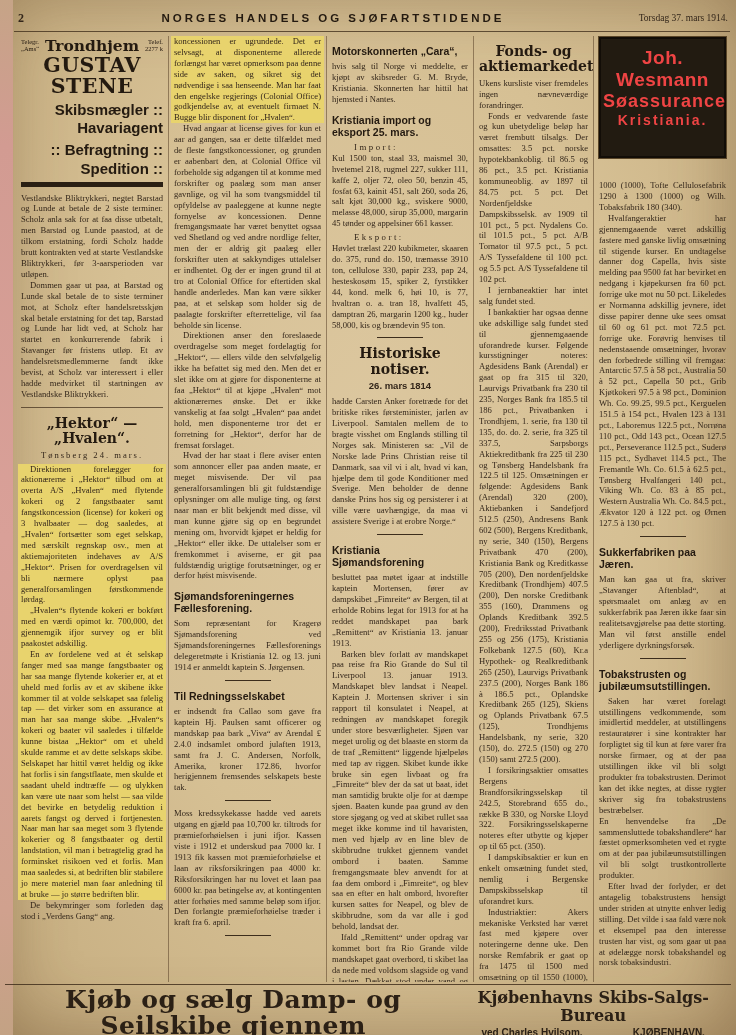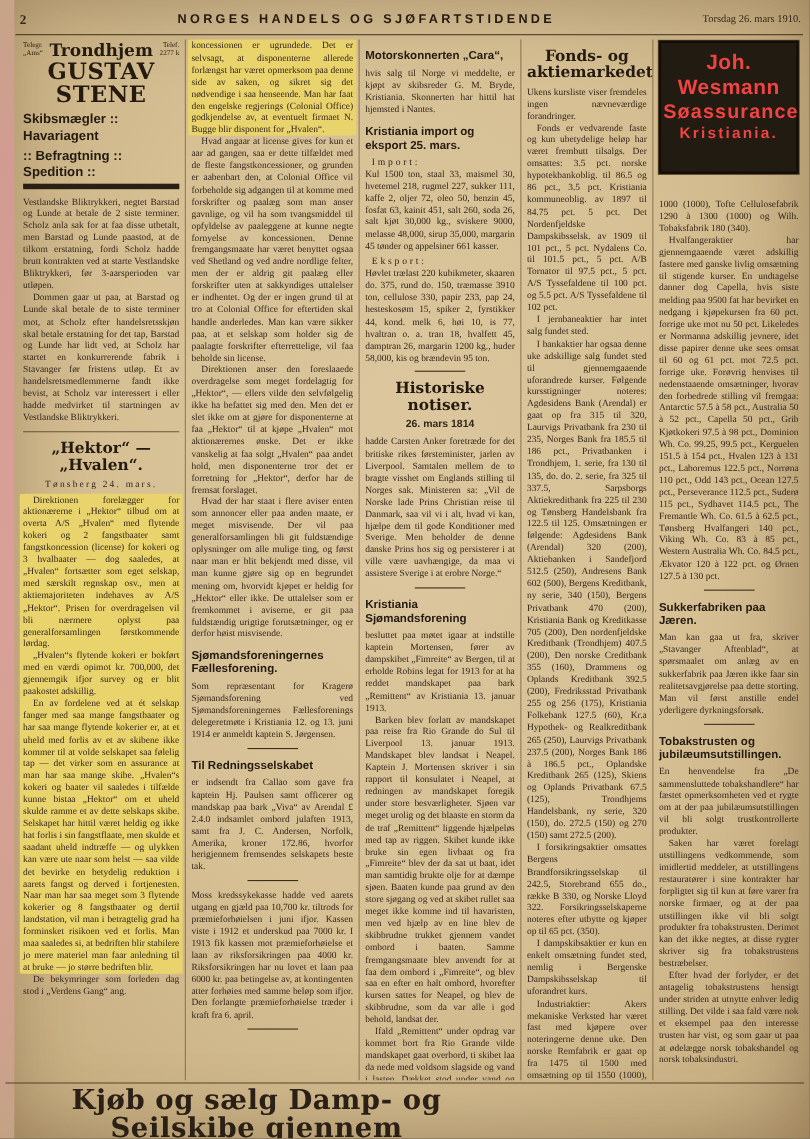--- a/index.html
+++ b/index.html
@@ -26,34 +26,34 @@
   
   .p{font-size:8.6px;line-height:1.27;text-align:justify;text-indent:9px;margin:0;}
   .pn{text-indent:0;}
   .hl-serif{font-family:"DejaVu Serif",serif;font-weight:bold;font-size:14px;line-height:1.1;
     text-align:center;margin:8px 0 3px;color:#241a10;}
   .hl-sans{font-family:"Liberation Sans",sans-serif;font-weight:bold;font-size:10.5px;line-height:1.15;
     text-align:left;margin:9px 0 4px;color:#241a10;}
   .byline{text-align:center;font-size:8.6px;letter-spacing:2px;margin:1px 0 4px;}
   .byline-bold{text-align:center;font-family:"Liberation Sans",sans-serif;font-weight:bold;
     font-size:9.5px;margin:0 0 5px;}
-  .spaced{font-size:8.8px;letter-spacing:2.5px;margin:3px 0 1px;text-indent:6px;}
+  .spaced{font-size:8.8px;letter-spacing:2.5px;margin:3px 16px 1px;text-indent:6px;}
   .rule{width:46px;border-top:1px solid #3c2d1c;margin:7px auto;}
   .rulef{border-top:1px solid rgba(60,42,24,.7);margin:7px 0;}
   .hl{background:#e8d36d;box-shadow:-3px 0 0 #e8d36d,3px 0 0 #e8d36d;}
   
   .ad-stene{margin:2px 0 6px;color:#241a10;}
   .ad-stene .row1{display:flex;align-items:flex-start;}
   .ad-stene .tiny{font-size:6.5px;line-height:1.1;width:30px;}
   .ad-stene .tiny.r{text-align:right;}
   .ad-stene .city{flex:1;text-align:center;font-family:"DejaVu Serif",serif;font-weight:bold;font-size:15.5px;line-height:1;}
   .ad-stene .name{text-align:center;font-family:"DejaVu Serif",serif;font-weight:bold;font-size:20.5px;
     letter-spacing:.5px;line-height:1.05;margin-top:1px;}
-  .ad-stene .svc{text-align:left;font-family:"Liberation Sans",sans-serif;font-weight:bold;
-    font-size:12px;line-height:1.25;margin-top:3px;}
+  .ad-stene .svc{text-align:right;font-family:"Liberation Sans",sans-serif;font-weight:bold;
+    font-size:15px;line-height:1.25;margin-top:3px;}
   .ad-stene .bar{height:5px;background:#2a1f13;margin-top:3px;}
   
   .ad-wes{background:#221b11;border:2px solid #120d07;box-shadow:0 0 0 1px #5a4628;
     color:#ef4444;text-align:center;padding:8px 2px 27px;margin:1px 0 22px;}
   .ad-wes .l1{font-family:"Liberation Sans",sans-serif;font-weight:bold;font-size:19px;line-height:1.15;letter-spacing:.5px;}
   .ad-wes .l2{font-family:"Liberation Sans",sans-serif;font-weight:bold;font-size:18px;line-height:1.2;letter-spacing:1px;text-align:center;}
   .ad-wes .l3{font-family:"Liberation Sans",sans-serif;font-weight:bold;font-size:14px;line-height:1.2;letter-spacing:2px;}
   
   #ftr-rule{position:absolute;left:5px;right:5px;bottom:50px;border-top:1px solid rgba(58,40,22,.8);}
   #ftr{position:absolute;left:10px;right:6px;bottom:2px;height:46px;display:flex;color:#2b2015;margin-top:16px;}
@@ -66,21 +66,21 @@
 </style>
 </head>
 <body>
 
 <div id="page">
   <div id="pink-edge"></div>
 
   <div id="hdr">
     <div class="pnum">2</div>
     <div class="mast">NORGES HANDELS OG SJØFARTSTIDENDE</div>
-    <div class="date">Torsdag 26. mars 1910.</div>
+    <div class="date">Torsdag 37. mars 1914.</div>
   </div>
   <div id="hdr-rule"></div>
 
   <div id="cols">
     <div class="col c1">
         <div class="ad-stene">
           <div class="row1">
             <div class="tiny">
               <div>Telegr.</div>
               <div>„Ams“</div>
@@ -154,26 +154,33 @@
           <div class="l2">Søassurance</div>
           <div class="l3">Kristiania.</div>
         </div>
         <div class="p pn">1000 (1000), Tofte Cellulosefabrik 1290 à 1300 (1000) og Wilh. Tobaksfabrik 180 (340).</div>
         <div class="p">Hvalfangeraktier har gjennemgaaende været adskillig fastere med ganske livlig omsætning til stigende kurser. En undtagelse danner dog Capella, hvis siste melding paa 9500 fat har bevirket en nedgang i kjøpekursen fra 60 pct. forrige uke mot nu 50 pct. Likeledes er Normanna adskillig jevnere, idet disse papirer denne uke sees omsat til 60 og 61 pct. mot 72.5 pct. forrige uke. Forøvrig henvises til nedenstaaende omsætninger, hvorav den forbedrede stilling vil fremgaa: Antarctic 57.5 à 58 pct., Australia 50 à 52 pct., Capella 50 pct., Grib Kjøtkokeri 97.5 à 98 pct., Dominion Wh. Co. 99.25, 99.5 pct., Kerguelen 151.5 à 154 pct., Hvalen 123 à 131 pct., Laboremus 122.5 pct., Norrøna 110 pct., Odd 143 pct., Ocean 127.5 pct., Perseverance 112.5 pct., Suderø 115 pct., Sydhavet 114.5 pct., The Fremantle Wh. Co. 61.5 à 62.5 pct., Tønsberg Hvalfangeri 140 pct., Viking Wh. Co. 83 à 85 pct., Western Australia Wh. Co. 84.5 pct., Ækvator 120 à 122 pct. og Ørnen 127.5 à 130 pct.</div>
         <div class="rule"></div>
         <div class="hl-sans">Sukkerfabriken paa Jæren.</div>
         <div class="p pn">Man kan gaa ut fra, skriver „Stavanger Aftenblad“, at spørsmaalet om anlæg av en sukkerfabrik paa Jæren ikke faar sin realitetsavgjørelse paa dette storting. Man vil først anstille endel yderligere dyrkningsforsøk.</div>
         <div class="rule"></div>
         <div class="hl-sans">Tobakstrusten og jubilæumsutstillingen.</div>
+        <div class="p">Saken har været forelagt utstillingens vedkommende, som imidlertid meddeler, at utstillingens restauratører i sine kontrakter har forpligtet sig til kun at føre varer fra norske firmaer, og at der paa utstillingen ikke vil bli solgt produkter fra tobakstrusten. Derimot kan det ikke negtes, at disse rygter skriver sig fra tobakstrustens bestræbelser.</div>
         <div class="p pn">En henvendelse fra „De sammensluttede tobakshandlere“ har fæstet opmerksomheten ved et rygte om at der paa jubilæumsutstillingen vil bli solgt trustkontrollerte produkter.</div>
-        <div class="p">Saken har været forelagt utstillingens vedkommende, som imidlertid meddeler, at utstillingens restauratører i sine kontrakter har forpligtet sig til kun at føre varer fra norske firmaer, og at der paa utstillingen ikke vil bli solgt produkter fra tobakstrusten. Derimot kan det ikke negtes, at disse rygter skriver sig fra tobakstrustens bestræbelser.</div>
         <div class="p">Efter hvad der forlyder, er det antagelig tobakstrustens hensigt under striden at utnytte enhver ledig stilling. Det vilde i saa fald være nok et eksempel paa den interesse trusten har vist, og som gaar ut paa at ødelægge norsk tobakshandel og norsk tobaksindustri.</div>
       </div>
   </div>
 
   <div id="ftr-rule"></div>
   <div id="ftr">
     <div class="left">
       <div class="main">Kjøb og sælg Damp- og Seilskibe gjennem</div>
 
     </div>
+    <div class="right">
+      <div class="r1">Kjøbenhavns Skibs-Salgs-Bureau</div>
+      <div class="r2">
+        <span>ved Charles Hvilsom.</span>
+        <span>KJØBENHAVN.</span>
+      </div>
+    </div>
   </div>
 </div>
 
 </body></html>

